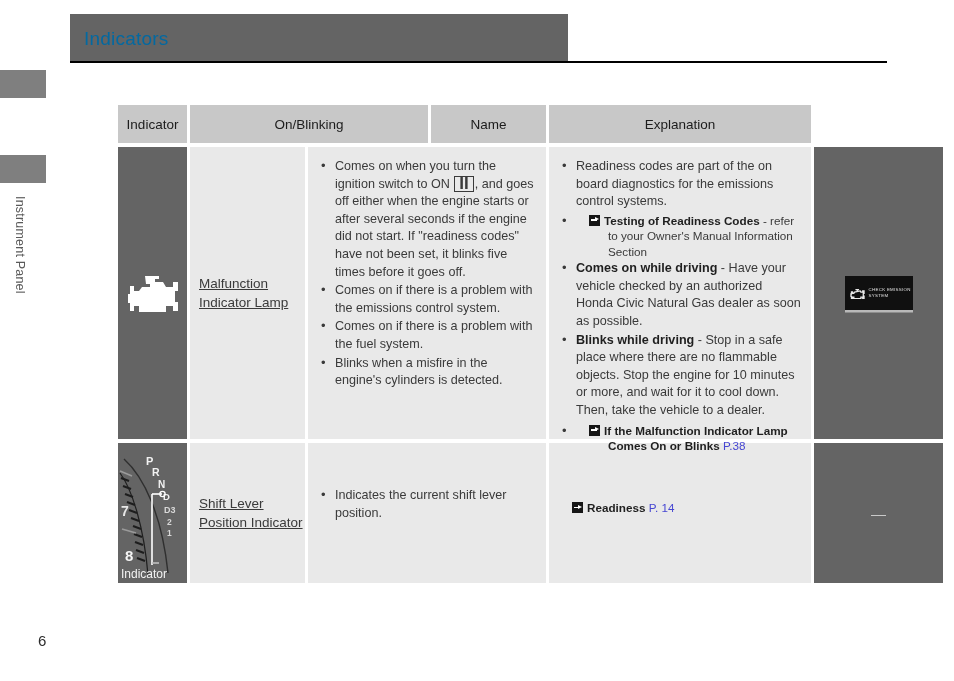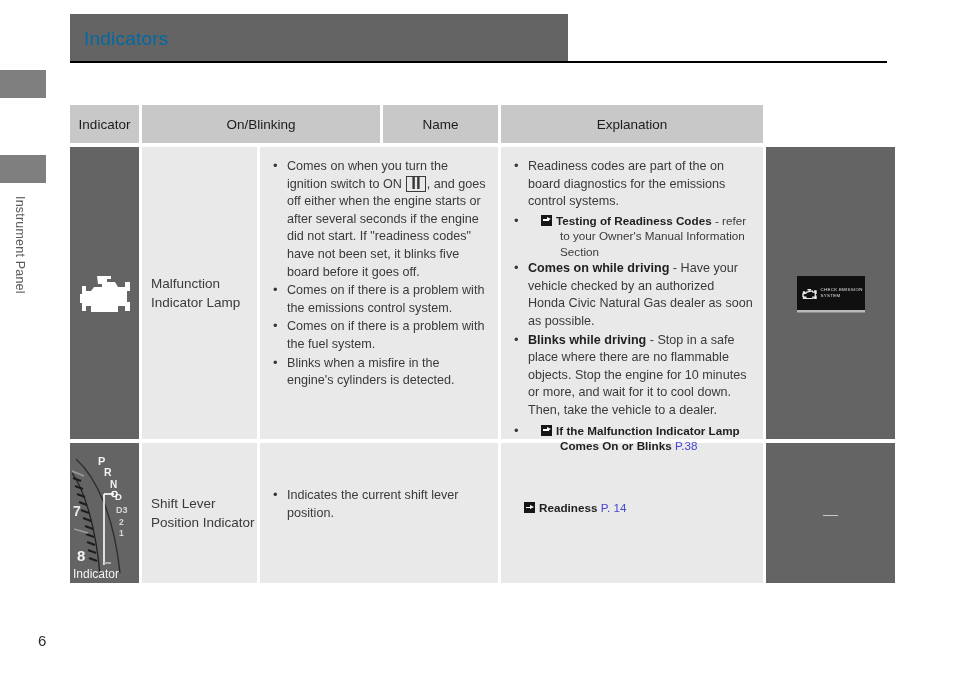--- a/index.html
+++ b/index.html
@@ -73,21 +73,21 @@
     width: 817px;
   }
   .trow {
     display: flex;
     align-items: stretch;
   }
   .trow + .trow { margin-top: 4px; }
 
   .cell { box-sizing: border-box; }
 
-  .c-indicator { width: 69px;  flex: 0 0 69px; }
+  .c-indicator { width: 69px;  flex: 0 0 69px; margin-left: 48px; }
   .c-name      { width: 115px; flex: 0 0 115px; margin-left: 3px; }
   .c-onblink   { width: 238px; flex: 0 0 238px; margin-left: 3px; }
   .c-explain   { width: 262px; flex: 0 0 262px; margin-left: 3px; }
   .c-message   { width: 129px; flex: 0 0 129px; margin-left: 3px; }
 
   
   .hrow .cell {
     background: #c8c8c8;
     height: 38px;
     display: flex;
@@ -114,20 +114,21 @@
   }
 
   .name-text {
     padding: 0 0 0 9px;
     color: #3a3a3a;
     font-size: 13.5px;
     line-height: 19px;
     display: flex;
     align-items: center;
     height: 100%;
+    text-decoration: underline;
   }
 
   .cell-body {
     padding: 11px 10px 10px 10px;
     color: #3a3a3a;
     font-size: 12.6px;
     line-height: 17.6px;
   }
 
   ul.bullets {
@@ -285,21 +286,21 @@
       </svg>
     </div>
 
     <div class="cell c-name">
       <div class="name-text">Malfunction Indicator Lamp</div>
     </div>
 
     <div class="cell c-onblink">
       <div class="cell-body">
         <ul class="bullets">
-          <li><span>Comes on when you turn the ignition switch to ON </span><span class="ignition-box">II</span><span>, and goes off either when the engine starts or after several seconds if the engine did not start. If "readiness codes" have not been set, it blinks five board before it goes off.</span></li>
+          <li><span>Comes on when you turn the ignition switch to ON </span><span class="ignition-box">II</span><span>, and goes off either when the engine starts or after several seconds if the engine did not start. If "readiness codes" have not been set, it blinks five times before it goes off.</span></li>
           <li>Comes on if there is a problem with the emissions control system.</li>
           <li>Comes on if there is a problem with the fuel system.</li>
           <li>Blinks when a misfire in the engine's cylinders is detected.</li>
         </ul>
       </div>
     </div>
 
     <div class="cell c-explain">
       <div class="cell-body">
         <ul class="bullets explain-ul">

